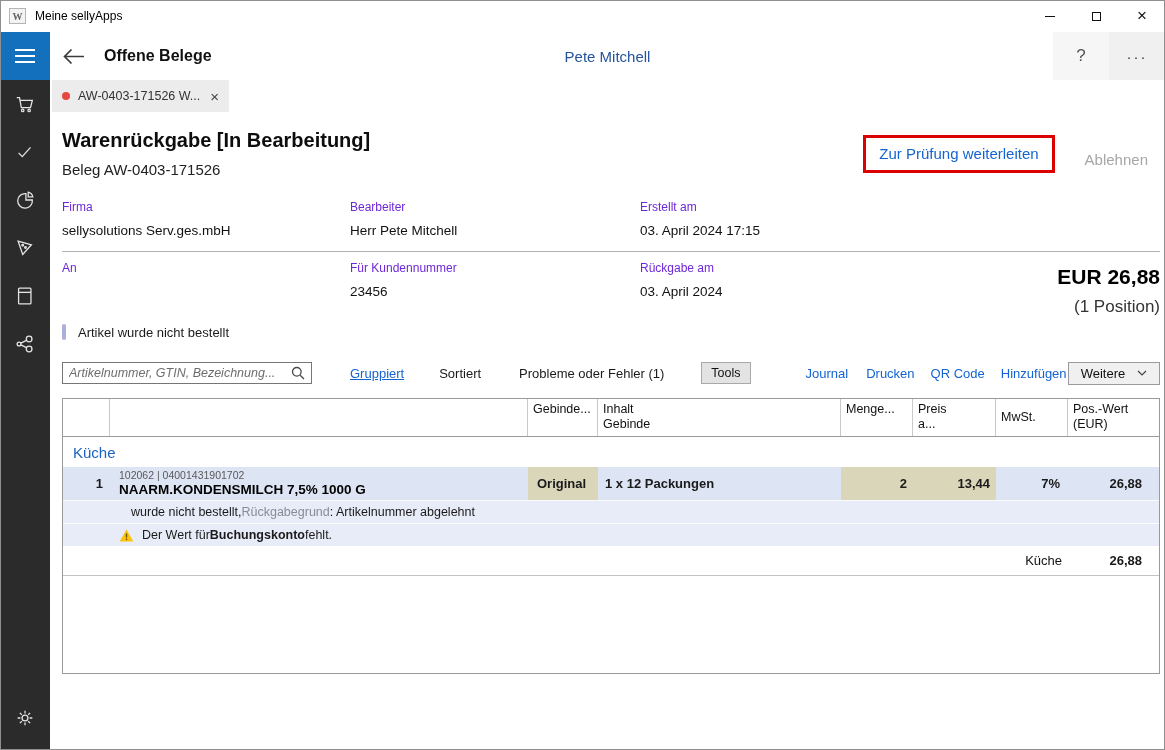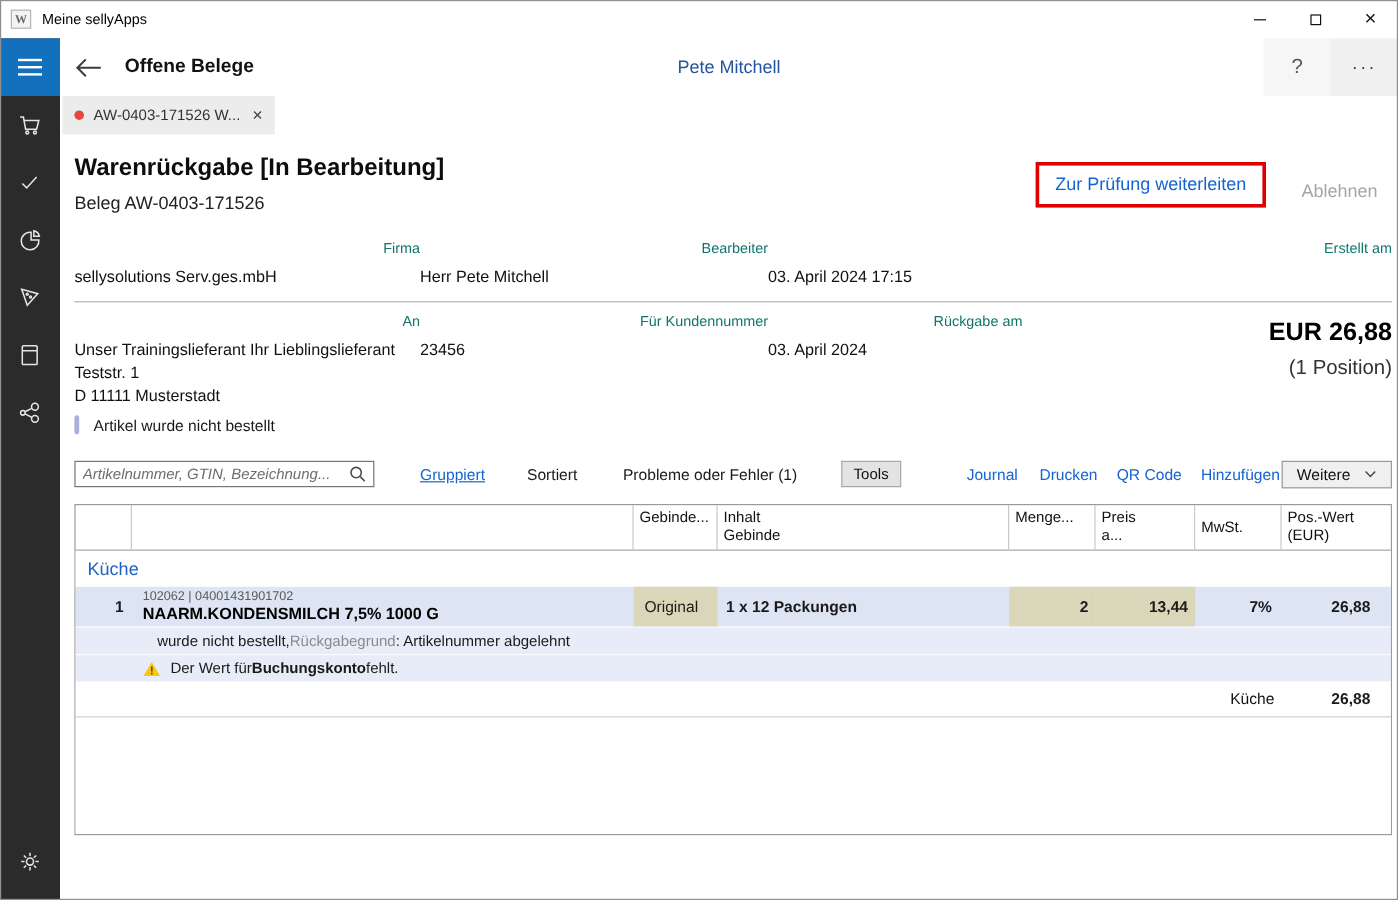--- a/index.html
+++ b/index.html
@@ -55,21 +55,21 @@
   .content { padding:0 5px 0 12px; }
 
   .doc-header { padding-top:15px; display:flex; justify-content:space-between; }
   .doc-title { font-size:20px; font-weight:bold; color:#0d0d0d; line-height:27px; }
   .doc-subtitle { margin-top:7px; font-size:15px; color:#222; }
   .doc-actions { display:flex; align-items:center; margin-top:2px; }
   .primary-action { border:3px solid #dc0000; padding:7px 13px; }
   .primary-action span { font-size:15px; color:#1464d2; }
   .secondary-action { font-size:15px; color:#a6a6a6; margin-left:30px; margin-right:12px;margin-top:12px; }
 
-  .meta-label { font-size:12px; color:#0f766e; line-height:14px;text-align:right; }
+  .meta-label { font-size:12px; color:#6d28d9; line-height:14px; }
   .meta-value { margin-top:7px; font-size:13.5px; color:#111; line-height:19px; }
   .meta-row1 { margin-top:22px; display:grid; grid-template-columns:288px 290px 1fr;
                padding-bottom:11px; border-bottom:1px solid #b3b3b3; }
   .meta-row2 { margin-top:9px; display:grid; grid-template-columns:288px 290px 212px 1fr; }
   .total-block { text-align:right; }
   .total-amount { font-size:21px; font-weight:bold; color:#000; margin-top:4px; }
   .total-positions { font-size:17px; color:#333; margin-top:8px; }
 
   .notice { margin-top:6px; display:flex; align-items:center; height:18px; }
   .notice-bar { width:4px; height:16px; background:#aab0de; border-radius:2px; }
@@ -105,21 +105,21 @@
   .t-head .hc:last-child { border-right:none; }
   .t-head .hc-center { display:flex; align-items:center; }
   .row-group { height:30px; display:flex; align-items:center; padding-left:10px; background:#fff; }
   .group-label { font-size:15px; color:#1e62c5; }
   .row-item { height:33px; background:#dde4f3; align-items:center; }
   .cell-num { font-size:13px; font-weight:bold; text-align:right; padding-right:7px; }
   .cell-desc { padding-left:9px; }
   .item-code { font-size:10.5px; color:#595959; line-height:12px; }
   .item-name { font-size:13.5px; font-weight:bold; color:#000; line-height:16px; margin-top:1px; }
   .cell-tan { background:#d9d6ba; height:33px; display:flex; align-items:center; }
-  .cell-gebinde { padding-left:9px; font-size:13px; font-weight:normal; }
+  .cell-gebinde { padding-left:9px; font-size:13px; font-weight:bold; }
   .cell-inhalt { padding-left:7px; font-size:13px; font-weight:bold; }
   .cell-r { justify-content:flex-end; font-size:13px; font-weight:bold; }
   .cell-menge { padding-right:6px; }
   .cell-preis { padding-right:6px; }
   .cell-mwst { height:33px; display:flex; align-items:center; justify-content:flex-end;
                padding-right:8px; font-size:13px; font-weight:bold; }
   .cell-wert { height:33px; display:flex; align-items:center; justify-content:flex-end;
                padding-right:11px; font-size:13px; font-weight:bold; }
   .row-note { height:23px; background:#e8ecf8; border-top:1px solid rgba(255,255,255,.85);
               display:flex; align-items:center; padding-left:68px; font-size:12.5px; }
@@ -254,25 +254,20 @@
       </div>
       <div>
         <div class="meta-label">Erstellt am</div>
         <div class="meta-value">03. April 2024 17:15</div>
       </div>
     </div>
 
     <div class="meta-row2">
       <div>
         <div class="meta-label">An</div>
-        <div class="meta-value">
-          <div>Unser Trainingslieferant Ihr Lieblingslieferant</div>
-          <div>Teststr. 1</div>
-          <div>D 11111 Musterstadt</div>
-        </div>
       </div>
       <div>
         <div class="meta-label">Für Kundennummer</div>
         <div class="meta-value">23456</div>
       </div>
       <div>
         <div class="meta-label">Rückgabe am</div>
         <div class="meta-value">03. April 2024</div>
       </div>
       <div class="total-block">

